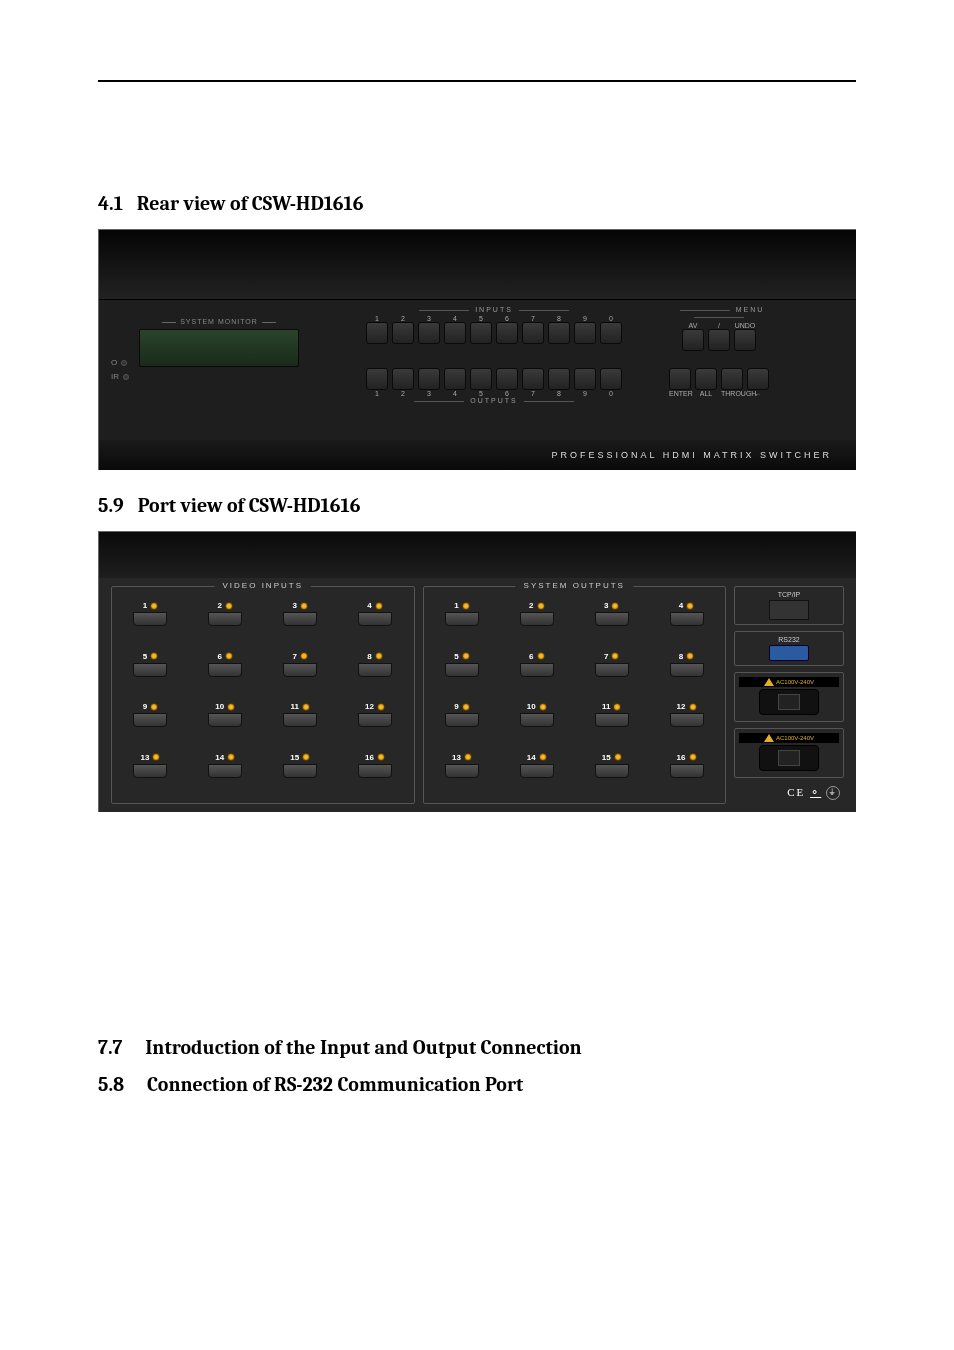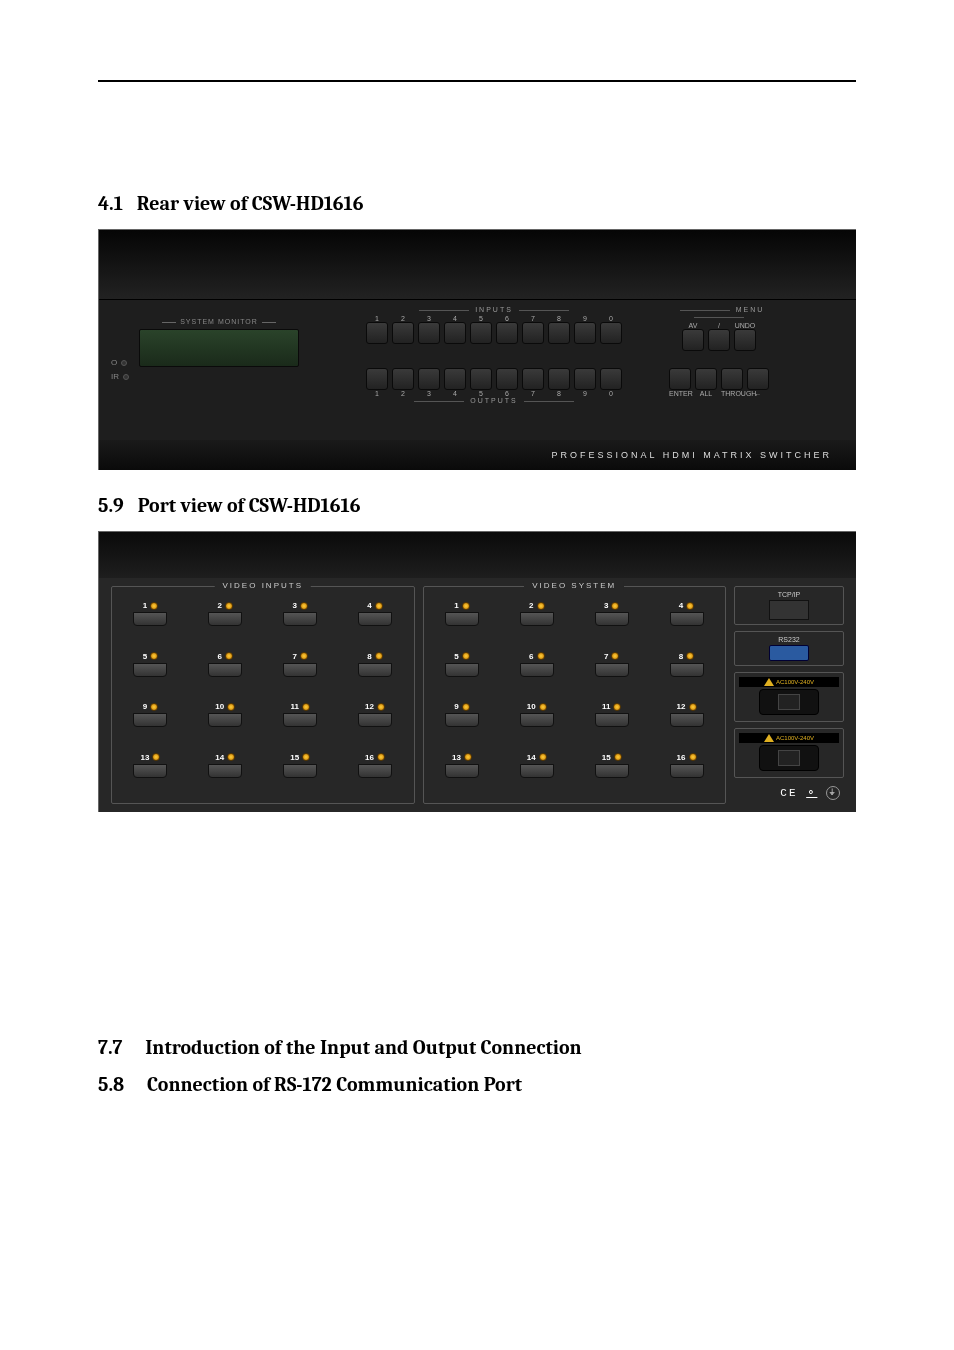--- a/index.html
+++ b/index.html
@@ -48,21 +48,21 @@
   .led { width:8px; height:8px; border-radius:50%; background: radial-gradient(#ffcf3a,#c97a00); border:1px solid #5a3a00; }
   .hdmi { width:34px; height:14px; background: linear-gradient(#555,#333); border:1px solid #111; border-radius:0 0 4px 4px; }
   .side-panel { width:110px; display:flex; flex-direction:column; gap:6px; }
   .side-box { border:1px solid #555; border-radius:2px; padding:4px; text-align:center; color:#ccc; font-size:7px; font-family: Arial, sans-serif; position:relative; }
   .tcpip-port { width:40px; height:20px; background:#333; border:1px solid #111; margin:2px auto 0; }
   .rs232-port { width:40px; height:16px; background:#2a5aa0; border:1px solid #003; margin:2px auto 0; border-radius:2px; }
   .ac-label { background:#000; color:#e0b020; font-size:6px; padding:1px; }
   .ac-plug { width:60px; height:26px; background:#111; border:1px solid #000; border-radius:4px; margin:2px auto; position:relative; }
   .ac-plug::before { content:""; position:absolute; left:50%; top:50%; transform:translate(-50%,-50%); width:20px; height:14px; background:#222; border:1px solid #444; }
   .warn-tri { display:inline-block; width:0; height:0; border-left:5px solid transparent; border-right:5px solid transparent; border-bottom:8px solid #e0b020; vertical-align:middle; margin-right:2px; }
-  .ce-row { text-align:right; color:#fff; font-size:11px; font-family: Liberation Mono, monospace; padding:2px 4px 0 0; letter-spacing:2px; }
+  .ce-row { text-align:right; color:#fff; font-size:11px; font-family: Liberation Serif, serif; padding:2px 4px 0 0; letter-spacing:2px; }
   .ground { display:inline-block; width:14px; height:14px; border:1px solid #999; border-radius:50%; font-size:8px; line-height:12px; text-align:center; vertical-align:middle; }
 
   .spacer-lg { height: 200px; }
   .sec-51, .sec-52 { font-size: 20px; font-weight: bold; }
   .sec-51 { margin-bottom: 44px; }
 </style>
 </head>
 <body>
 <div class="page">
 
@@ -290,21 +290,21 @@
             </div>
             <div class="port">
               <div class="port-top">
                 <span class="port-num">16</span>
                 <span class="led"></span>
               </div>
               <div class="hdmi"></div>
             </div>
           </div>
       <div class="panel video-panel">
-        <div class="panel-title">VIDEO SYSTEM</div>
+        <div class="panel-title">SYSTEM OUTPUTS</div>
       <div class="port">
               <div class="port-top">
                 <span class="port-num">1</span>
                 <span class="led"></span>
               </div>
               <div class="hdmi"></div>
             </div>
             <div class="port">
               <div class="port-top">
                 <span class="port-num">2</span>
@@ -438,16 +438,16 @@
   </div>
 </div>
 
 <div class="spacer-lg"></div>
 
 <h2 class="sec sec-51">
   <span class="num">7.7</span>&nbsp;&nbsp;<span>Introduction of the Input and Output Connection</span>
 </h2>
 
 <h2 class="sec sec-52">
-  <span class="num">5.8</span>&nbsp;&nbsp;<span>Connection of RS-172 Communication Port</span>
+  <span class="num">5.8</span>&nbsp;&nbsp;<span>Connection of RS-232 Communication Port</span>
 </h2>
 
 </div>
 
 </body></html>

